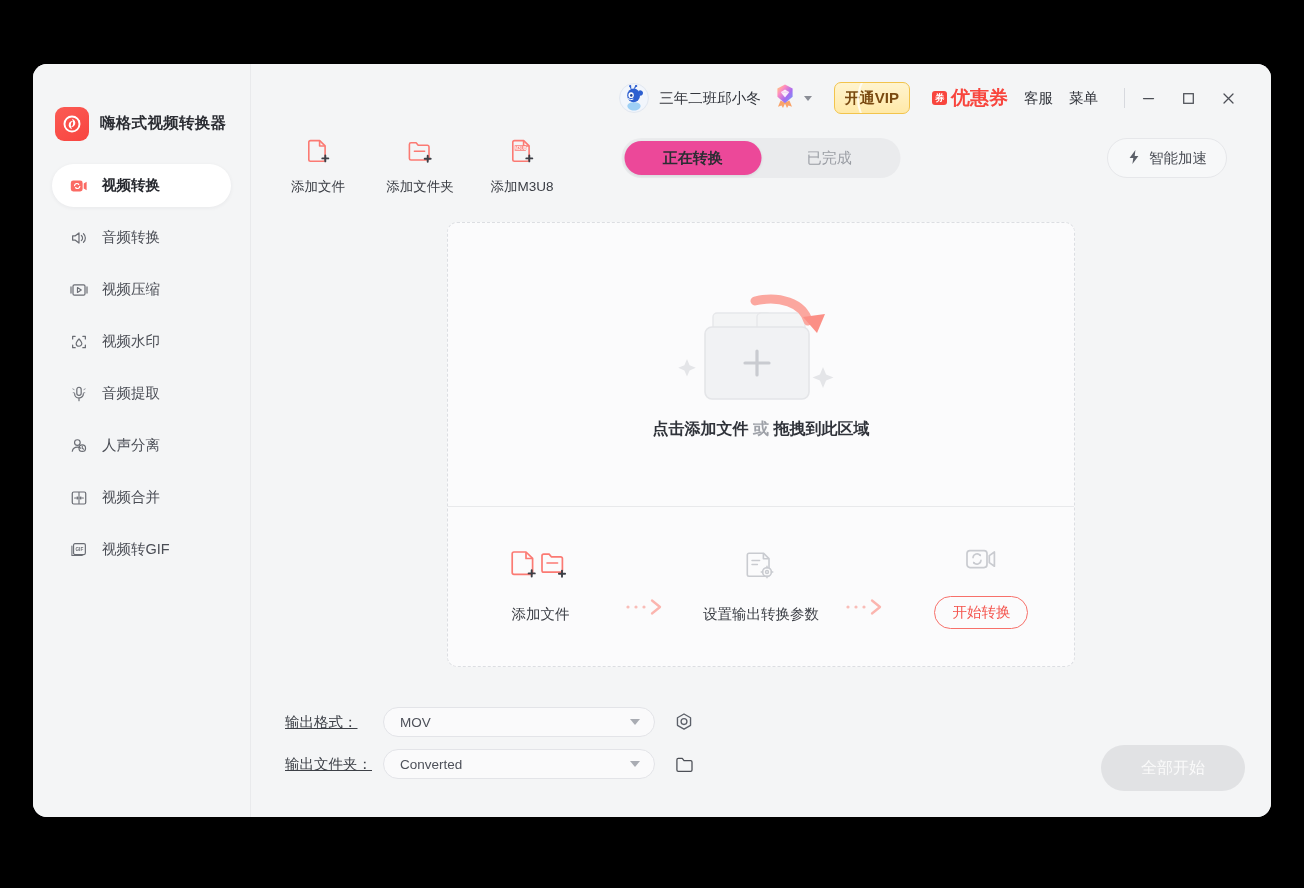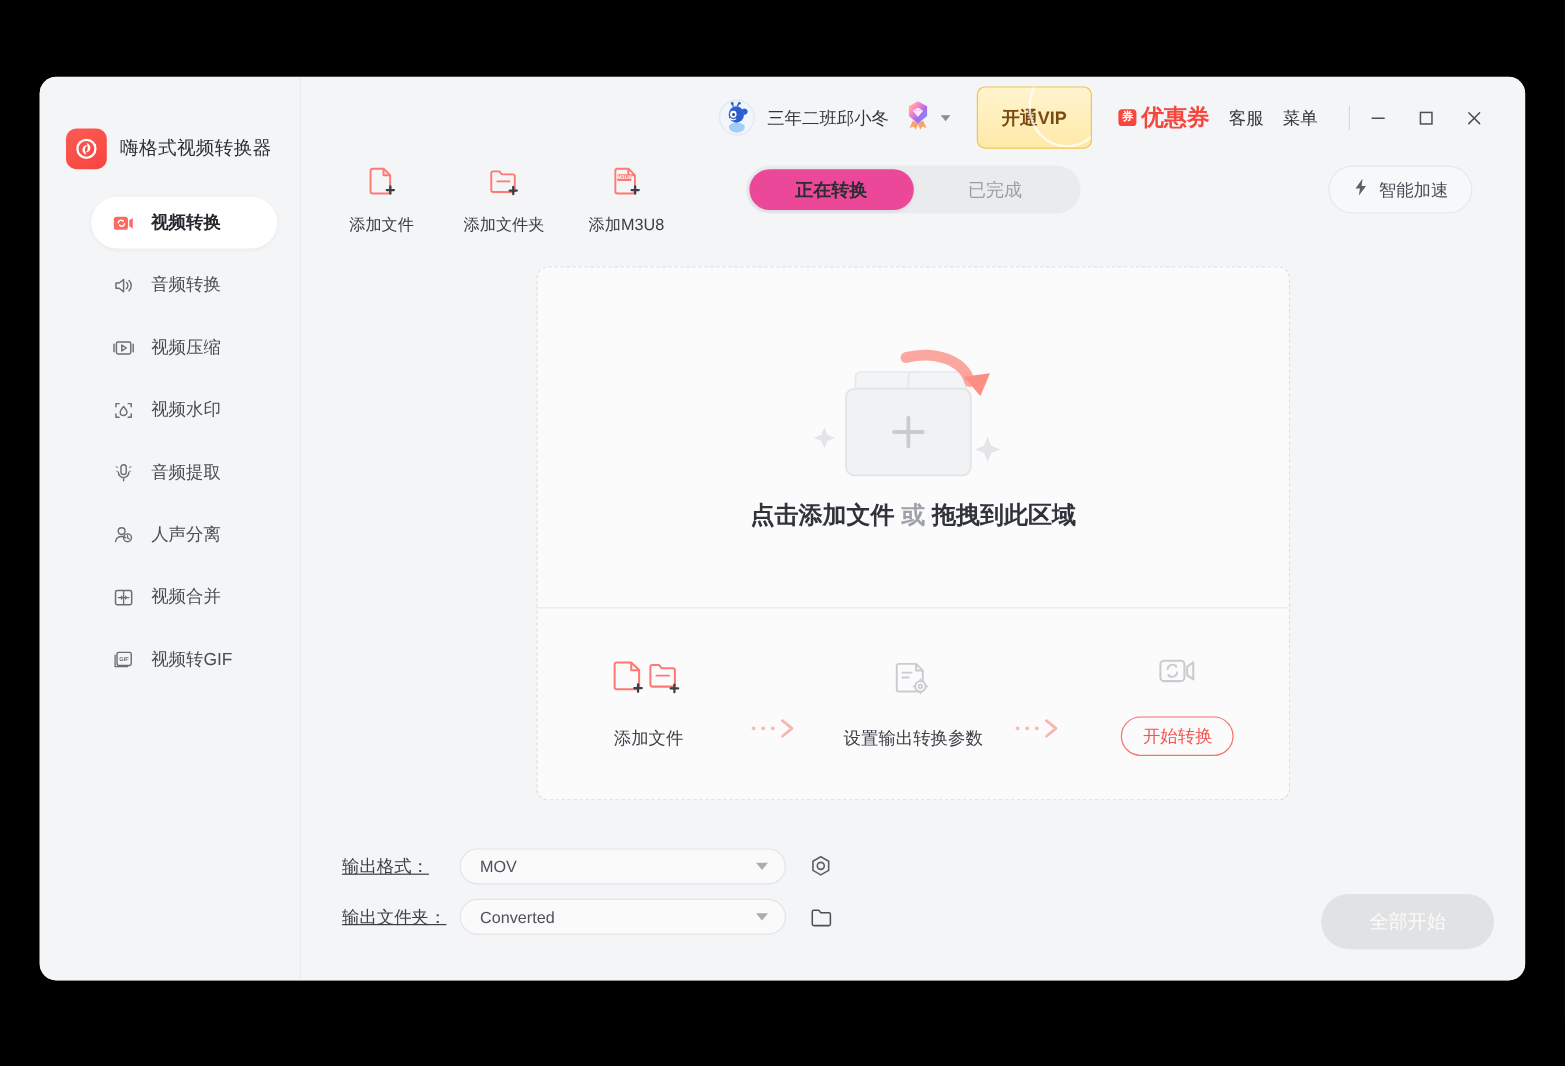--- a/index.html
+++ b/index.html
@@ -37,25 +37,25 @@
     height: 88px;
   }
   .brand-logo {
     width: 34px; height: 34px;
     border-radius: 9px;
     background: linear-gradient(150deg, #fb5b54 0%, #f8443f 100%);
     display: flex; align-items: center; justify-content: center;
     flex: 0 0 34px;
   }
   .brand-name {
-    font-size: 15.5px; font-weight: normal; color: #2b2d33;
+    font-size: 15.5px; font-weight: bold; color: #2b2d33;
     letter-spacing: .3px;
   }
 
-  .nav { margin-top: 12px; padding-left: 24px; }
+  .nav { margin-top: 12px; }
   .nav-item {
     display: flex; align-items: center;
     gap: 13px;
     height: 43px;
     margin: 0 19px 9px 19px;
     padding-left: 17px;
     border-radius: 22px;
     cursor: pointer;
     color: #4a4d55;
     font-size: 14.5px;
@@ -101,22 +101,22 @@
   .username { font-size: 14.5px; color: #33363d; }
   .gem-wrap { display: flex; align-items: center; gap: 5px; margin-left: 10px; cursor: pointer;}
   .caret-down {
     width: 0; height: 0;
     border-left: 4.5px solid transparent;
     border-right: 4.5px solid transparent;
     border-top: 5.5px solid #8a8d95;
   }
   .vip-btn {
     margin-left: 22px;
-    height: 52px;
-    padding: 0 20px;
+    height: 32px;
+    padding: 0 10px;
     border-radius: 7px;
     background: linear-gradient(180deg,#fff4cf 0%, #ffe9a8 100%);
     border: 1.4px solid #f2c44c;
     display: flex; align-items: center; justify-content: center;
     font-size: 15px; font-weight: bold;
     color: #7a4a11;
     cursor: pointer;
     position: relative;
     overflow: hidden;
   }
@@ -233,21 +233,21 @@
     flex-direction: column;
   }
   .drop-top {
     flex: 1 1 auto;
     display: flex; flex-direction: column;
     align-items: center; justify-content: center;
     gap: 0;
   }
   .folder-art { position: relative; width: 180px; height: 130px; }
   .drop-hint {
-    font-size: 20px;
+    font-size: 16px;
     font-weight: bold;
     color: #2f3views;
     color: #30333a;
   }
   .drop-hint .dim { color: #9ea1a8; font-weight: bold; }
 
   .steps {
     height: 160px;
     border-top: 1px solid #e8e9eb;
     display: flex;

